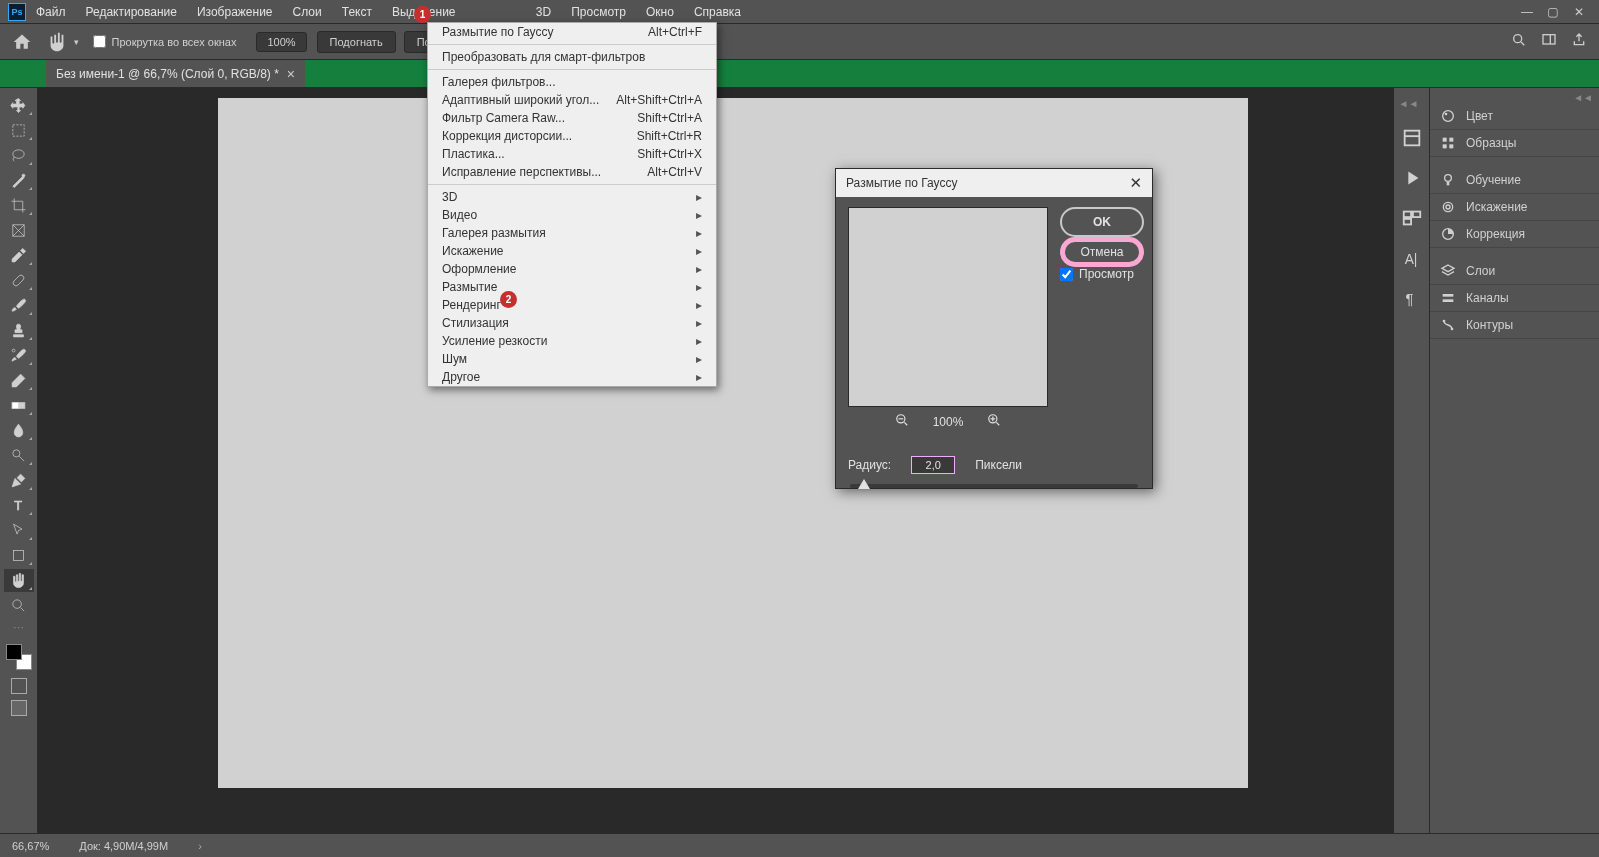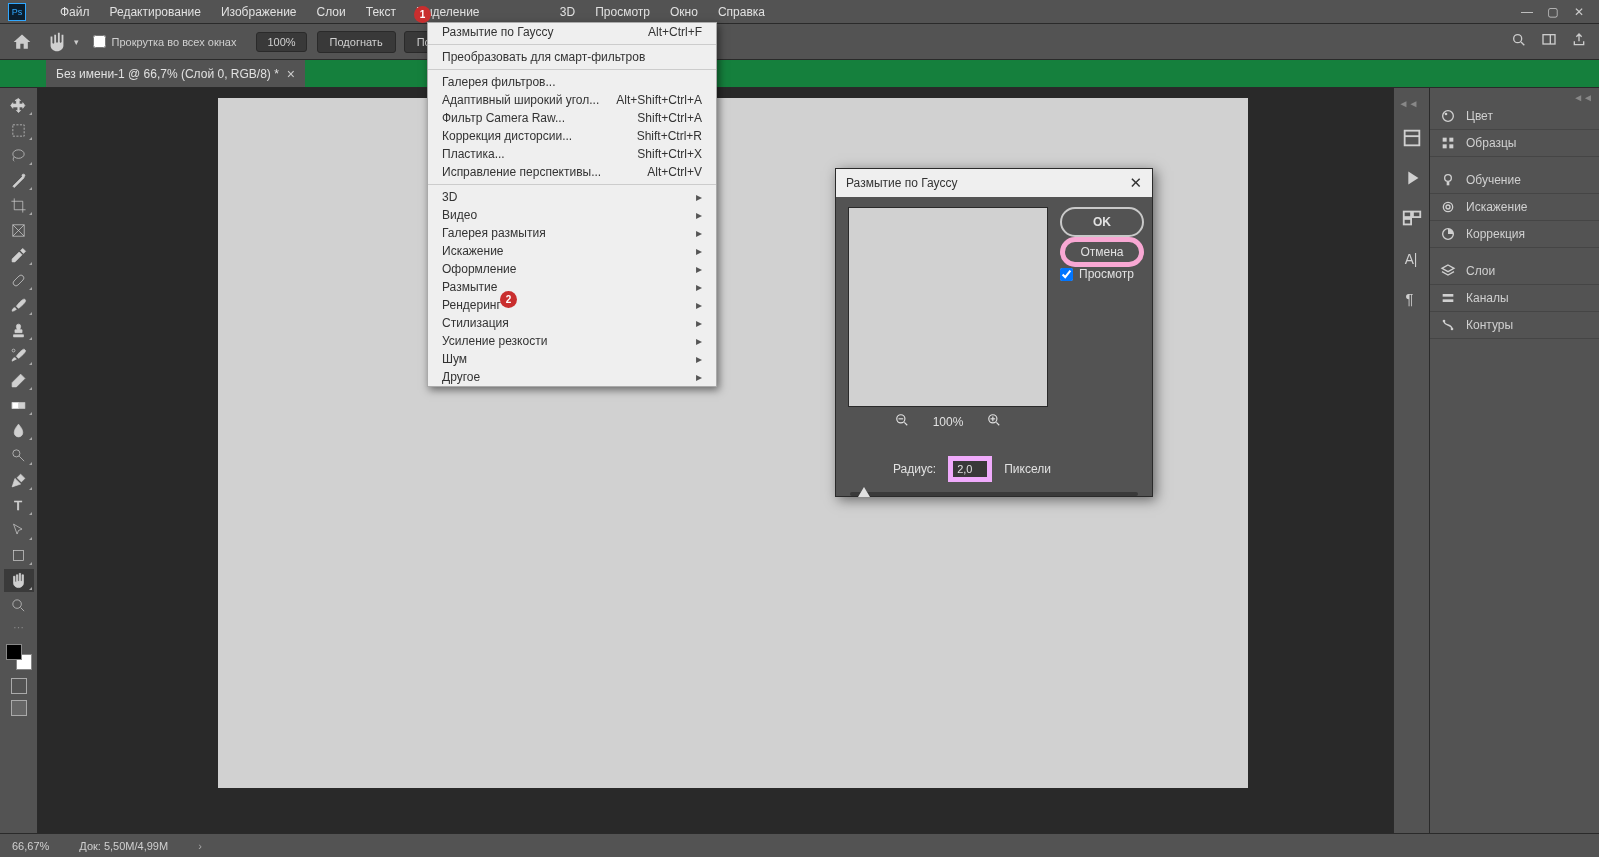--- a/index.html
+++ b/index.html
@@ -1,20 +1,20 @@
 <!DOCTYPE html>
 <html><head>
 <meta charset="utf-8">
 <style>
 * { margin: 0; padding: 0; box-sizing: border-box; font-family: Arial, sans-serif; user-select: none; }
 body { background: #535353; width: 1599px; height: 857px; overflow: hidden; position: relative; }
 
 
 .menubar { height: 24px; background: #535353; display: flex; align-items: center; padding: 0 8px; border-bottom: 1px solid #2a2a2a; }
-.ps-logo { width: 18px; height: 18px; background: #0a1e2e; border: 1px solid #31a8ff; color: #31a8ff; font-size: 9px; font-weight: normal; display: flex; align-items: center; justify-content: center; margin-right: 24px; }
+.ps-logo { width: 18px; height: 18px; background: #0a1e2e; border: 1px solid #31a8ff; color: #31a8ff; font-size: 9px; font-weight: bold; display: flex; align-items: center; justify-content: center; margin-right: 0; }
 .menu-item { color: #e1e1e1; font-size: 12px; padding: 4px 10px; cursor: pointer; }
 .menu-item.active { background: #6b6b6b; margin-top: 44px; }
 .window-controls { margin-left: auto; display: flex; gap: 2px; }
 .win-btn { width: 24px; height: 18px; display: flex; align-items: center; justify-content: center; color: #ccc; font-size: 12px; cursor: pointer; }
 
 
 .optionbar { height: 36px; background: #535353; display: flex; align-items: center; padding: 0 12px; border-bottom: 1px solid #2a2a2a; }
 .home-icon { width: 20px; height: 20px; color: #ccc; margin-right: 14px; }
 .hand-icon { width: 22px; height: 22px; margin-right: 6px; }
 .opt-check { display: flex; align-items: center; gap: 6px; color: #d0d0d0; font-size: 11px; margin: 0 14px; }
@@ -68,22 +68,22 @@
 .dialog { position: absolute; left: 835px; top: 168px; width: 318px; background: #535353; border: 1px solid #2a2a2a; box-shadow: 3px 3px 12px rgba(0,0,0,.5); z-index: 70; }
 .dlg-title { height: 28px; background: #efefef; display: flex; align-items: center; justify-content: space-between; padding: 0 10px; font-size: 12px; color: #333; }
 .dlg-close { cursor: pointer; font-size: 15px; }
 .dlg-body { padding: 10px 12px 16px; display: flex; gap: 12px; }
 .dlg-preview { width: 200px; height: 200px; background: #d1d1d1; border: 1px solid #2a2a2a; }
 .dlg-right { display: flex; flex-direction: column; gap: 0; }
 .dlg-btn { width: 84px; height: 30px; border-radius: 15px; border: 5px solid #f9a8d4; background: #535353; color: #e1e1e1; font-size: 12px; cursor: pointer; }
 .dlg-btn.primary { border: 2px solid #c9c9c9; font-weight: bold; }
 .dlg-check { display: flex; align-items: center; gap: 6px; color: #e1e1e1; font-size: 12px; }
 .dlg-zoom { display: flex; align-items: center; justify-content: center; gap: 24px; padding: 6px 0 2px; color: #e1e1e1; font-size: 12px; }
-.dlg-radius { display: flex; align-items: center; gap: 12px; padding: 8px 12px 0; color: #e1e1e1; font-size: 12px; margin-left: 45px; }
-.dlg-radius input { width: 44px; background: #393939; color: #e1e1e1; border: 5px solid #f0abfc; padding: 2px 4px; font-size: 11px; text-align: left; }
+.dlg-radius { display: flex; align-items: center; gap: 20px; padding: 8px 12px 0; color: #e1e1e1; font-size: 12px; }
+.dlg-radius input { width: 44px; background: #393939; color: #e1e1e1; border: 1px solid #f0abfc; padding: 2px 4px; font-size: 11px; text-align: center; }
 .dlg-slider { margin: 10px 14px 0; height: 4px; background: #3a3a3a; border-radius: 2px; position: relative; }
 .dlg-slider-handle { position: absolute; left: 8px; top: -5px; width: 0; height: 0; border-left: 6px solid transparent; border-right: 6px solid transparent; border-bottom: 10px solid #e1e1e1; }
 
 
 .statusbar { position: absolute; bottom: 0; left: 0; right: 0; height: 24px; background: #535353; border-top: 1px solid #2a2a2a; display: flex; align-items: center; padding: 0 12px; color: #d0d0d0; font-size: 11px; gap: 30px; }
 
 svg { pointer-events: none; }
 </style>
 </head>
 <body>
@@ -502,15 +502,15 @@
     <input type="text" value="2,0" style="">
     <span>Пиксели</span>
   </div>
   <div class="dlg-slider">
     <div class="dlg-slider-handle"></div>
   </div>
 </div>
 
 <div class="statusbar">
   <span>66,67%</span>
-  <span>Док: 5,50M/4,99M</span>
+  <span>Док: 4,90M/4,99M</span>
   <span style="color:#aaa">›</span>
 </div>
 
 </body></html>

